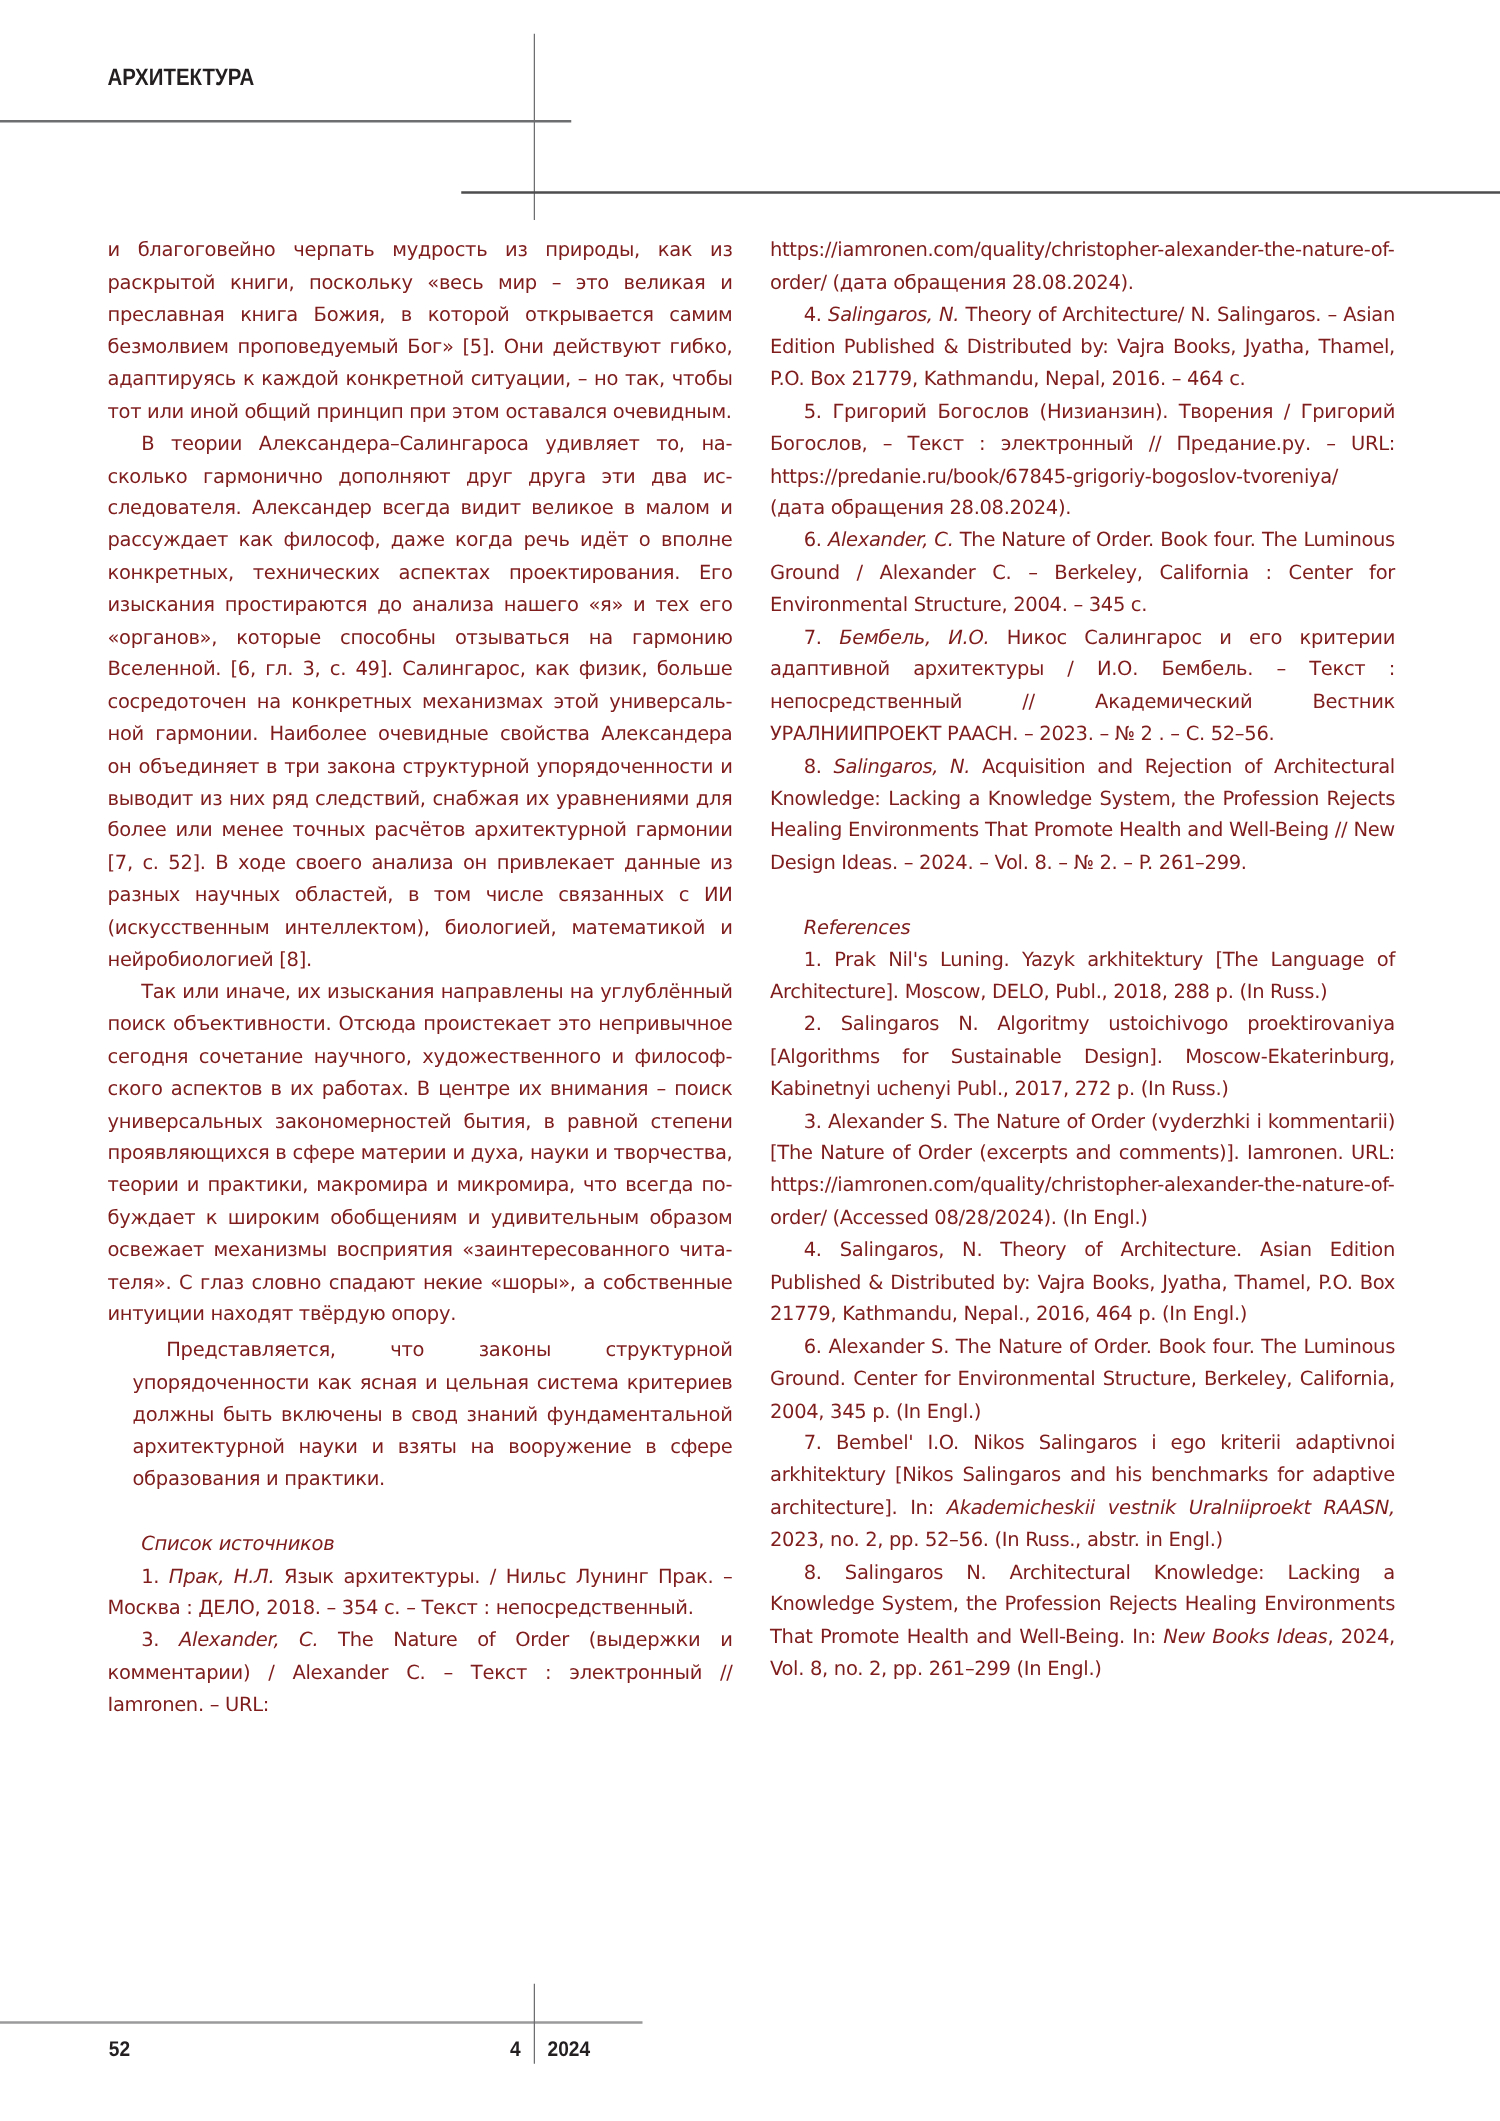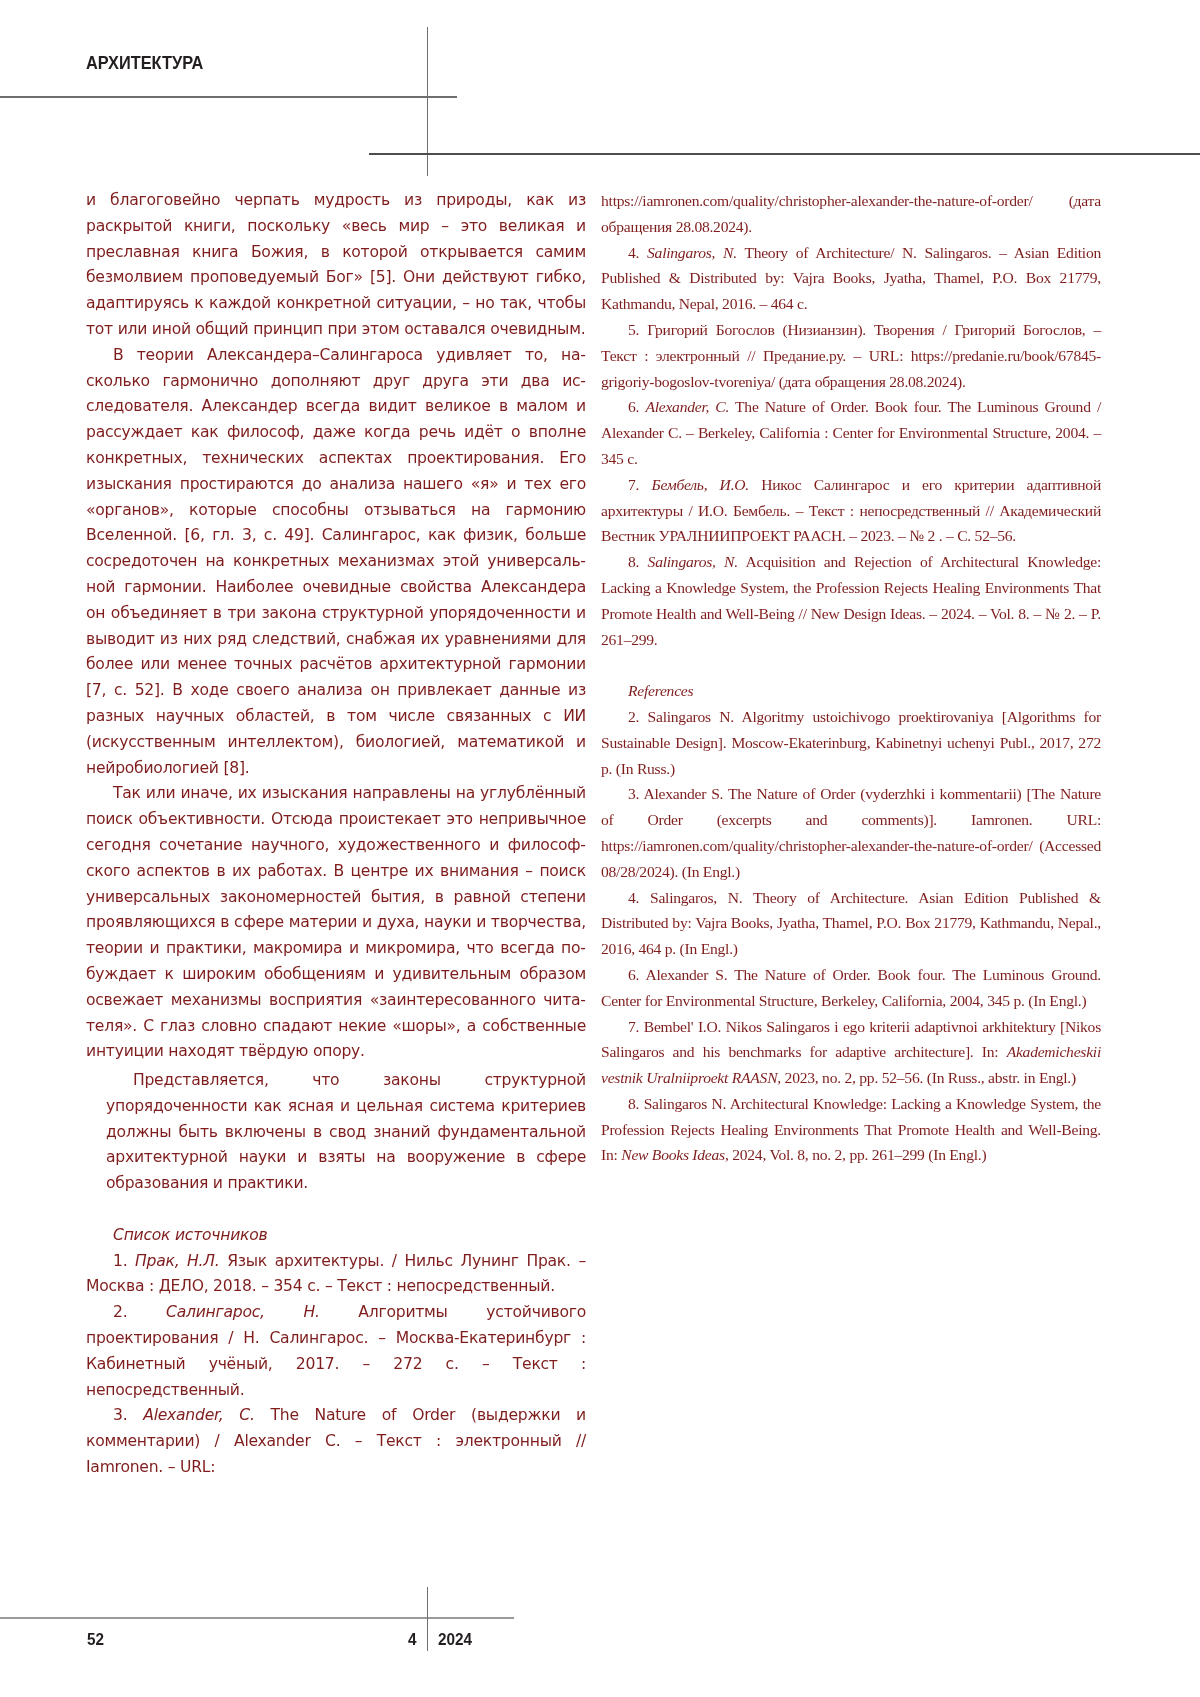--- a/index.html
+++ b/index.html
@@ -10,21 +10,21 @@
     font-family: "Liberation Sans", sans-serif; font-weight: bold;
     font-size: 19px; letter-spacing: 0px; transform: scaleX(0.86); transform-origin: left top;
     color: #231f20;
   }
   .col {
     position: absolute; top: 188px; width: 499px;
     font-family: "DejaVu Sans", sans-serif; font-size: 15.6px; line-height: 25.8px;
     text-align: justify; color: #7f1d1d; letter-spacing: -0.25px;
   }
   .col.left { left: 86px; width: 500px; }
-  .col.right { left: 601px; width: 500px; font-family: Liberation Serif, serif; }
+  .col.right { left: 616px; width: 500px; }
   .col p { margin: 0; text-indent: 27px; hyphens: manual; }
   .col p.noindent { text-indent: 0; }
   .col p.heading { font-style: italic; margin-top: 25.8px; }
   .col p.gap-before { margin-top: 3px; margin-left: 20px; }
   .it { font-style: italic; }
   .footer-num {
     position: absolute; top: 1630px;
     font-family: "Liberation Sans", sans-serif; font-weight: bold; font-size: 17px;
     transform: scaleX(0.9); transform-origin: left top; color: #231f20;
   }
@@ -38,33 +38,33 @@
 <div class="section-title">АРХИТЕКТУРА</div>
 
 <div class="col left">
   <p class="noindent">и благоговейно черпать мудрость из природы, как из раскры­той книги, поскольку «весь мир – это великая и преславная книга Божия, в которой открывается самим безмолвием проповедуемый Бог» [5]. Они действуют гибко, адаптируясь к каждой конкретной ситуации, – но так, чтобы тот или иной общий принцип при этом оставался очевидным.</p>
   <p>В теории Александера–Салингароса удивляет то, на­сколько гармонично дополняют друг друга эти два ис­следователя. Александер всегда видит великое в малом и рассуждает как философ, даже когда речь идёт о вполне конкретных, технических аспектах проектирования. Его изыскания простираются до анализа нашего «я» и тех его «органов», которые способны отзываться на гармонию Вселенной. [6, гл. 3, с. 49]. Салингарос, как физик, больше сосредоточен на конкретных механизмах этой универсаль­ной гармонии. Наиболее очевидные свойства Александера он объединяет в три закона структурной упорядоченности и выводит из них ряд следствий, снабжая их уравнениями для более или менее точных расчётов архитектурной гармо­нии [7, с. 52]. В ходе своего анализа он привлекает данные из разных научных областей, в том числе связанных с ИИ (искусственным интеллектом), биологией, математикой и нейробиологией [8].</p>
   <p>Так или иначе, их изыскания направлены на углублённый поиск объективности. Отсюда проистекает это непривычное сегодня сочетание научного, художественного и философ­ского аспектов в их работах. В центре их внимания – поиск универсальных закономерностей бытия, в равной степени проявляющихся в сфере материи и духа, науки и творчества, теории и практики, макромира и микромира, что всегда по­буждает к широким обобщениям и удивительным образом освежает механизмы восприятия «заинтересованного чита­теля». С глаз словно спадают некие «шоры», а собственные интуиции находят твёрдую опору.</p>
   <p class="gap-before">Представляется, что законы структурной упорядоченности как ясная и цельная система критериев должны быть вклю­чены в свод знаний фундаментальной архитектурной науки и взяты на вооружение в сфере образования и практики.</p>
 
   <p class="heading">Список источников</p>
   <p><span>1. </span><span class="it">Прак, Н.Л.</span><span> Язык архитектуры. / Нильс Лунинг Прак. – Москва : ДЕЛО, 2018. – 354 с. – Текст : непосредственный.</span></p>
-  <p><span>2. </span><span class="it">Салингарос, Н.</span><span> Алгоритмы устойчивого проектирования / Н. Салингарос. – Москва-Екатеринбург : Кабинетный учёный, 2017. – 272 с. – Текст : непосредственный.</span></p>
   <p><span>3. </span><span class="it">Alexander, C.</span><span> The Nature of Order (выдержки и коммента­рии) / Alexander C. – Текст : электронный // Iamronen. – URL:</span></p>
 </div>
 
 <div class="col right">
   <p class="noindent">https://iamronen.com/quality/christopher-alexander-the-nature-of-order/ (дата обращения 28.08.2024).</p>
   <p><span>4. </span><span class="it">Salingaros, N.</span><span> Theory of Architecture/ N. Salingaros. – Asian Edition Published &amp; Distributed by: Vajra Books, Jyatha, Thamel, P.O. Box 21779, Kathmandu, Nepal, 2016. – 464 с.</span></p>
   <p><span>5. </span><span class="it"></span><span>Григорий Богослов (Низианзин). Творения / Григорий Богослов, – Текст : электронный // Предание.ру. – URL: https://predanie.ru/book/67845-grigoriy-bogoslov-tvoreniya/ (дата обращения 28.08.2024).</span></p>
   <p><span>6. </span><span class="it">Alexander, C.</span><span> The Nature of Order. Book four. The Luminous Ground / Alexander C. – Berkeley, California : Center for Environmental Structure, 2004. – 345 с.</span></p>
   <p><span>7. </span><span class="it">Бембель, И.О.</span><span> Никос Салингарос и его критерии адаптив­ной архитектуры / И.О. Бембель. – Текст : непосредственный // Академический Вестник УРАЛНИИПРОЕКТ РААСН. – 2023. – № 2 . – С. 52–56.</span></p>
   <p><span>8. </span><span class="it">Salingaros, N.</span><span> Acquisition and Rejection of Architectural Knowledge: Lacking a Knowledge System, the Profession Rejects Healing Environments That Promote Health and Well-Being // New Design Ideas. – 2024. – Vol. 8. – № 2. – P. 261–299.</span></p>
 
   <p class="heading">References</p>
+  <p><span>1. Prak Nil's Luning. Yazyk arkhitektury [The Language of Architecture]. Moscow, DELO, Publ., 2018, 288 p. (In Russ.)</span></p>
   <p><span>2. Salingaros N. Algoritmy ustoichivogo proektirovaniya [Algorithms for Sustainable Design]. Moscow-Ekaterinburg, Kabinetnyi uchenyi Publ., 2017,  272 p. (In Russ.)</span></p>
   <p><span>3. Alexander S. The Nature of Order (vyderzhki i kommentarii) [The Nature of Order (excerpts and comments)]. Iamronen. URL: https://iamronen.com/quality/christopher-alexander-the-nature-of-order/ (Accessed 08/28/2024). (In Engl.)</span></p>
   <p><span>4. Salingaros, N. Theory of Architecture. Asian Edition Published &amp; Distributed by: Vajra Books, Jyatha, Thamel, P.O. Box 21779, Kathmandu, Nepal., 2016, 464 p. (In Engl.)</span></p>
   <p><span>6. Alexander S. The Nature of Order. Book four. The Luminous Ground.  Center for Environmental Structure, Berkeley, California, 2004, 345 p. (In Engl.)</span></p>
   <p><span>7. Bembel' I.O. Nikos Salingaros i ego kriterii adaptivnoi arkhitektury [Nikos Salingaros and his benchmarks for adaptive architecture]. In: </span><span class="it">Akademicheskii vestnik Uralniiproekt RAASN,</span><span> 2023, no. 2, pp. 52–56. (In Russ., abstr. in Engl.)</span></p>
   <p><span>8. Salingaros N. Architectural Knowledge: Lacking a Knowledge System, the Profession Rejects Healing Environments That Promote Health and Well-Being. In: </span><span class="it">New Books Ideas</span><span>, 2024, Vol. 8, no. 2, pp. 261–299 (In Engl.)</span></p>
 </div>
 
 <div class="rule" style="left:0; top:1617px; width:514px; height:1.5px; background:#9a9a9c;"></div>
 <div class="rule" style="left:427px; top:1587px; width:1px; height:64px;"></div>

